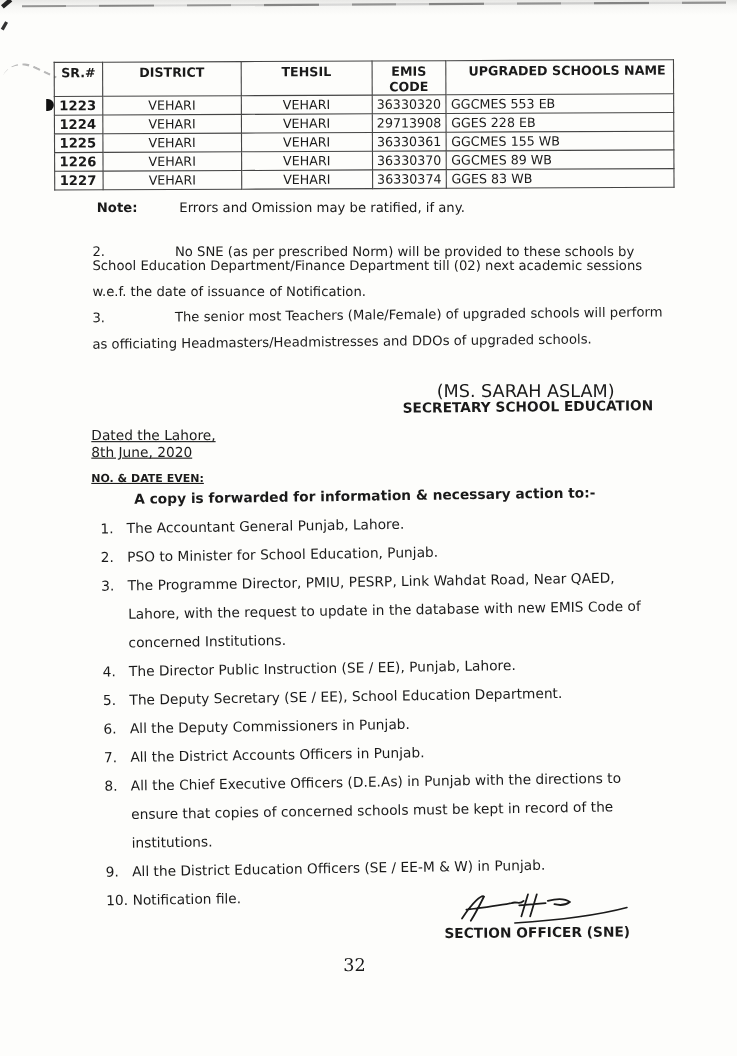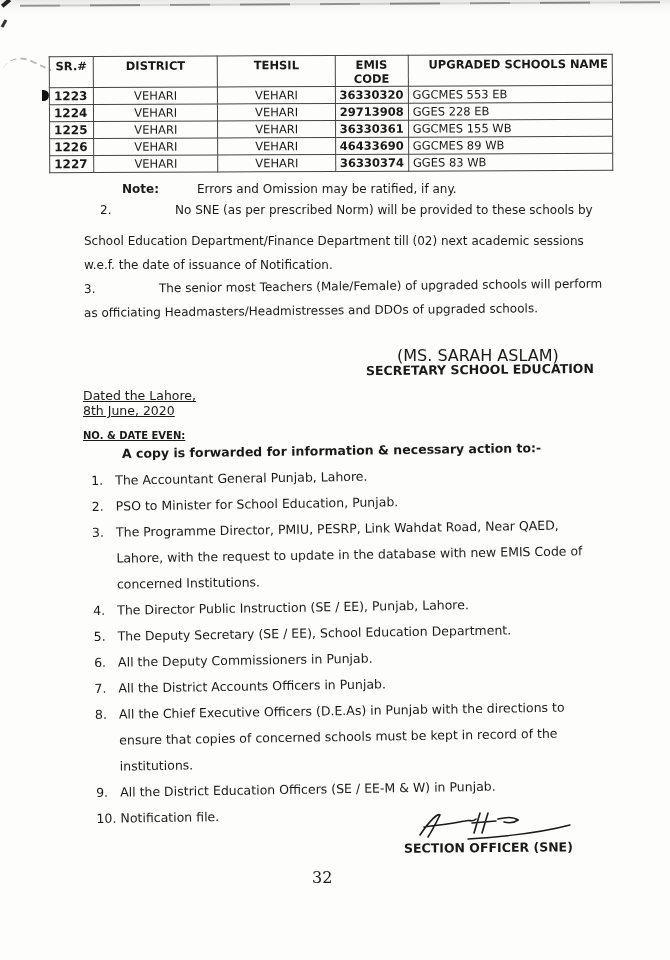--- a/index.html
+++ b/index.html
@@ -29,21 +29,21 @@
     position: absolute; left: 49px; top: 55px; width: 564px;
     border-collapse: collapse; font-size: 11.5px; transform: rotate(-0.25deg);
   }
   table.schools th, table.schools td {
     border: 1px solid #444; padding: 0 4px; height: 16px; line-height: 16px;
   }
   table.schools th { font-weight: bold; text-align: center; vertical-align: top; font-size: 11.5px; line-height: 14px; padding-top: 2px; height: 26px; margin-top: 28px; }
   table.schools th.name { text-align: left; padding-left: 20px; }
   table.schools td.sr { font-weight: bold; text-align: left; font-size: 12px; }
   table.schools td.c { text-align: center; }
-  table.schools td.emis { text-align: left; font-weight: bold; }
+  table.schools td.emis { text-align: left; }
   table.schools td.name { text-align: left; }
 
   .para { position: absolute; font-size: 12px; line-height: 14px; white-space: nowrap; }
   .note-label { font-weight: bold; display: inline-block; width: 75px; }
   .num { display: inline-block; width: 75px; }
 
   .sig-name { position: absolute; left: 397px; top: 346px; font-size: 16px; }
   .sig-title { position: absolute; left: 366px; top: 362px; font-size: 12.5px; font-weight: bold; transform: rotate(-0.6deg); }
 
   .dated { position: absolute; left: 83px; top: 388px; font-size: 12.5px; font-weight: normal; text-decoration: underline; line-height: 15px; }
@@ -105,38 +105,38 @@
       <td class="sr">1225</td>
       <td class="c">VEHARI</td>
       <td class="c">VEHARI</td>
       <td class="emis">36330361</td>
       <td class="name">GGCMES 155 WB</td>
     </tr>
     <tr>
       <td class="sr">1226</td>
       <td class="c">VEHARI</td>
       <td class="c">VEHARI</td>
-      <td class="emis">46433690</td>
+      <td class="emis">36330370</td>
       <td class="name">GGCMES 89 WB</td>
     </tr>
     <tr>
       <td class="sr">1227</td>
       <td class="c">VEHARI</td>
       <td class="c">VEHARI</td>
       <td class="emis">36330374</td>
       <td class="name">GGES 83 WB</td>
     </tr>
   </tbody>
 </table>
 
-<div class="para" style="left:88px; top:182px;margin-left:34px;">
+<div class="para" style="left:88px; top:182px;">
   <span class="note-label">Note:</span><span>Errors and Omission may be ratified, if any.</span>
 </div>
 
-<div class="para" style="left:84px; top:203px;margin-left:16px;">
+<div class="para" style="left:84px; top:222px;">
   <span class="num">2.</span><span>No SNE (as per prescribed Norm) will be provided to these schools by</span>
 </div>
 <div class="para" style="left:84px; top:234px;">School Education Department/Finance Department till (02) next academic sessions</div>
 <div class="para" style="left:84px; top:258px;">w.e.f. the date of issuance of Notification.</div>
 
 <div class="para" style="left:84px; top:282px; transform:rotate(-0.6deg); transform-origin:left;">
   <span class="num">3.</span><span>The senior most Teachers (Male/Female) of upgraded schools will perform</span>
 </div>
 <div class="para" style="left:84px; top:306px; transform:rotate(-0.6deg); transform-origin:left;">as officiating Headmasters/Headmistresses and DDOs of upgraded schools.</div>
 

